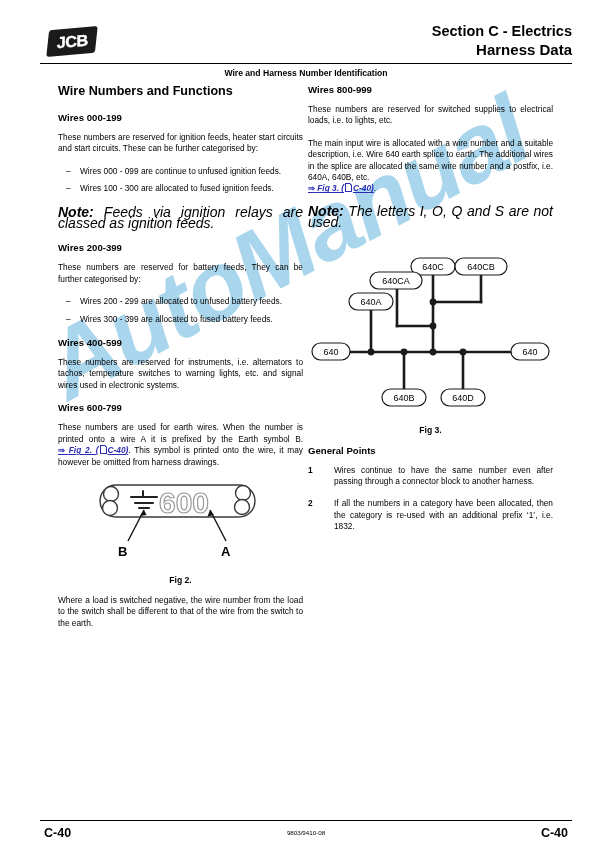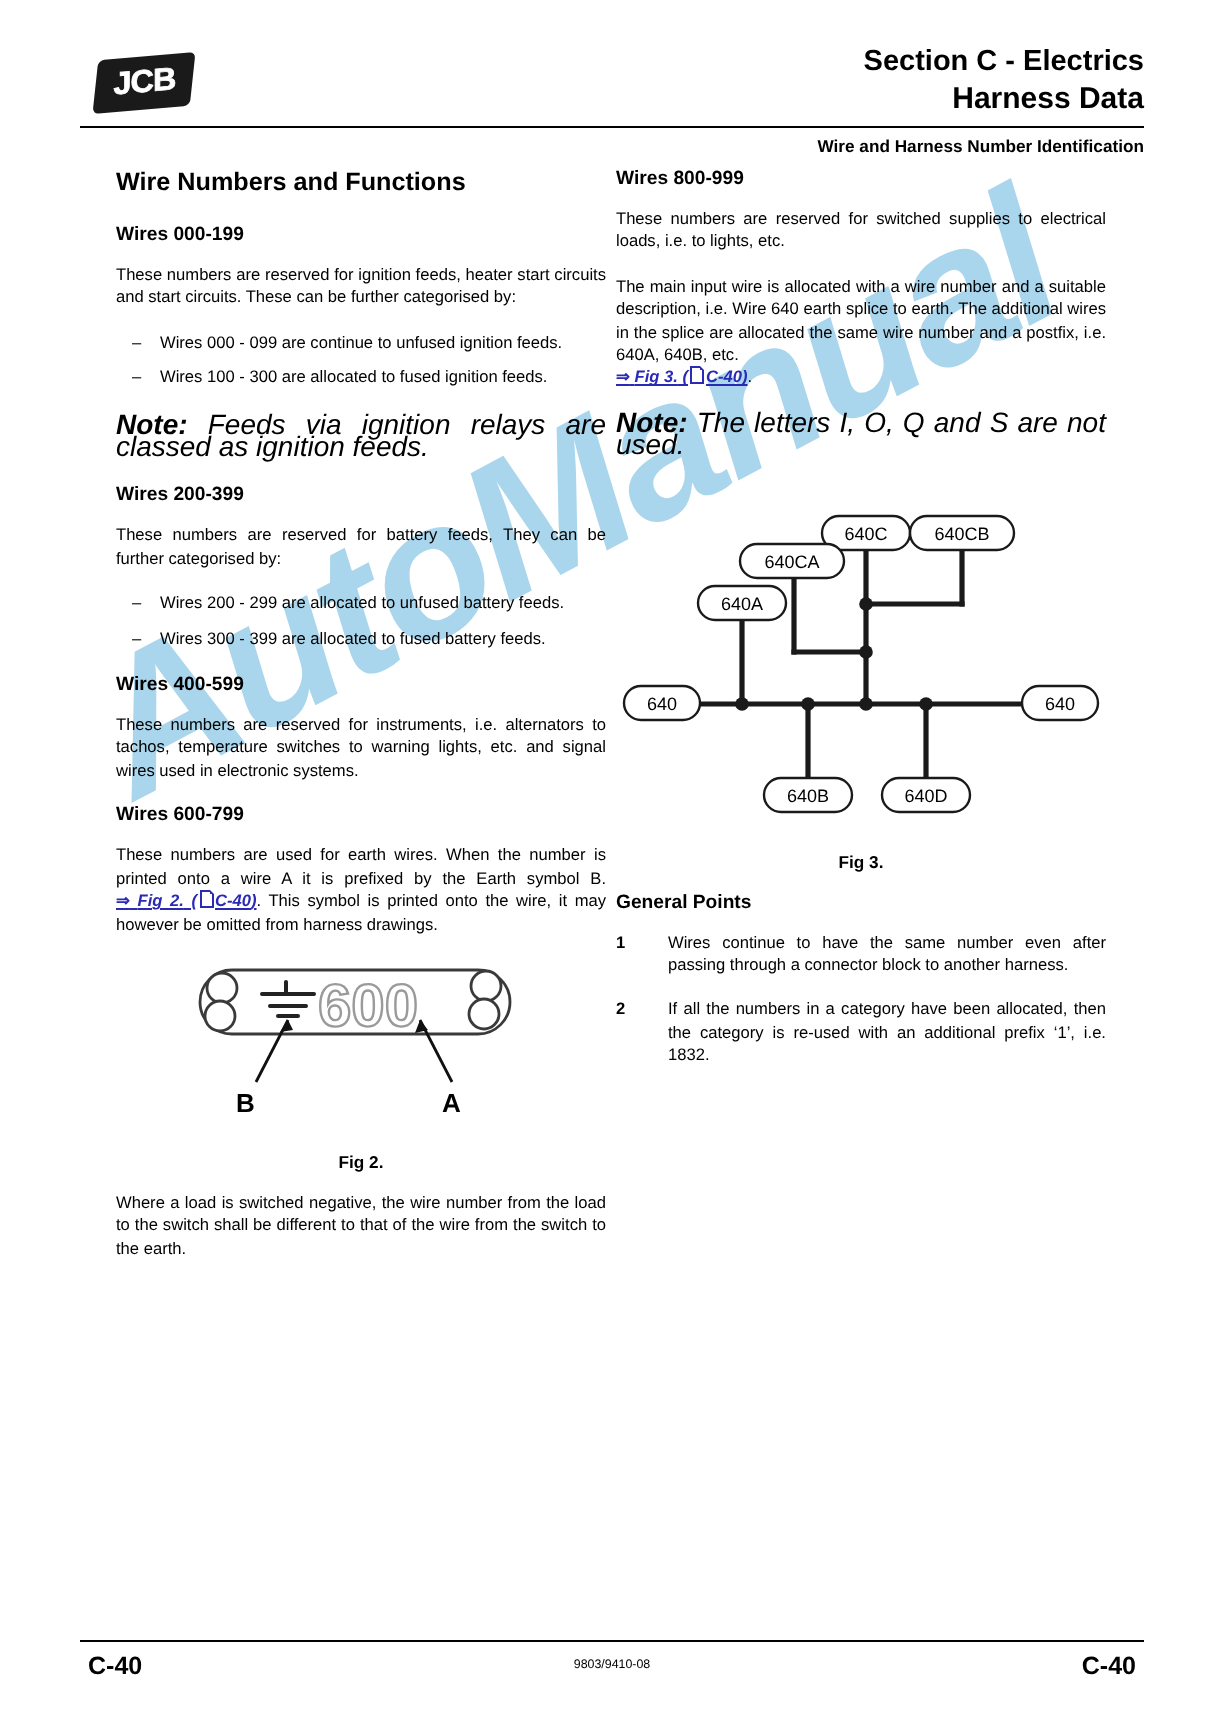--- a/index.html
+++ b/index.html
@@ -84,21 +84,21 @@
   .hdr-sub {
     font-size: 15px;
     font-weight: bold;
     line-height: 18px;
   }
   .hdr-rule {
     margin-top: 4px;
     border-top: 1.4px solid #000;
   }
   .hdr-caption {
-    text-align: right;
+    text-align: center;
     font-size: 8.6px;
     font-weight: bold;
     margin-top: 4px;
   }
 
   
   .col {
     position: absolute;
     top: 84px;
     width: 245px;

